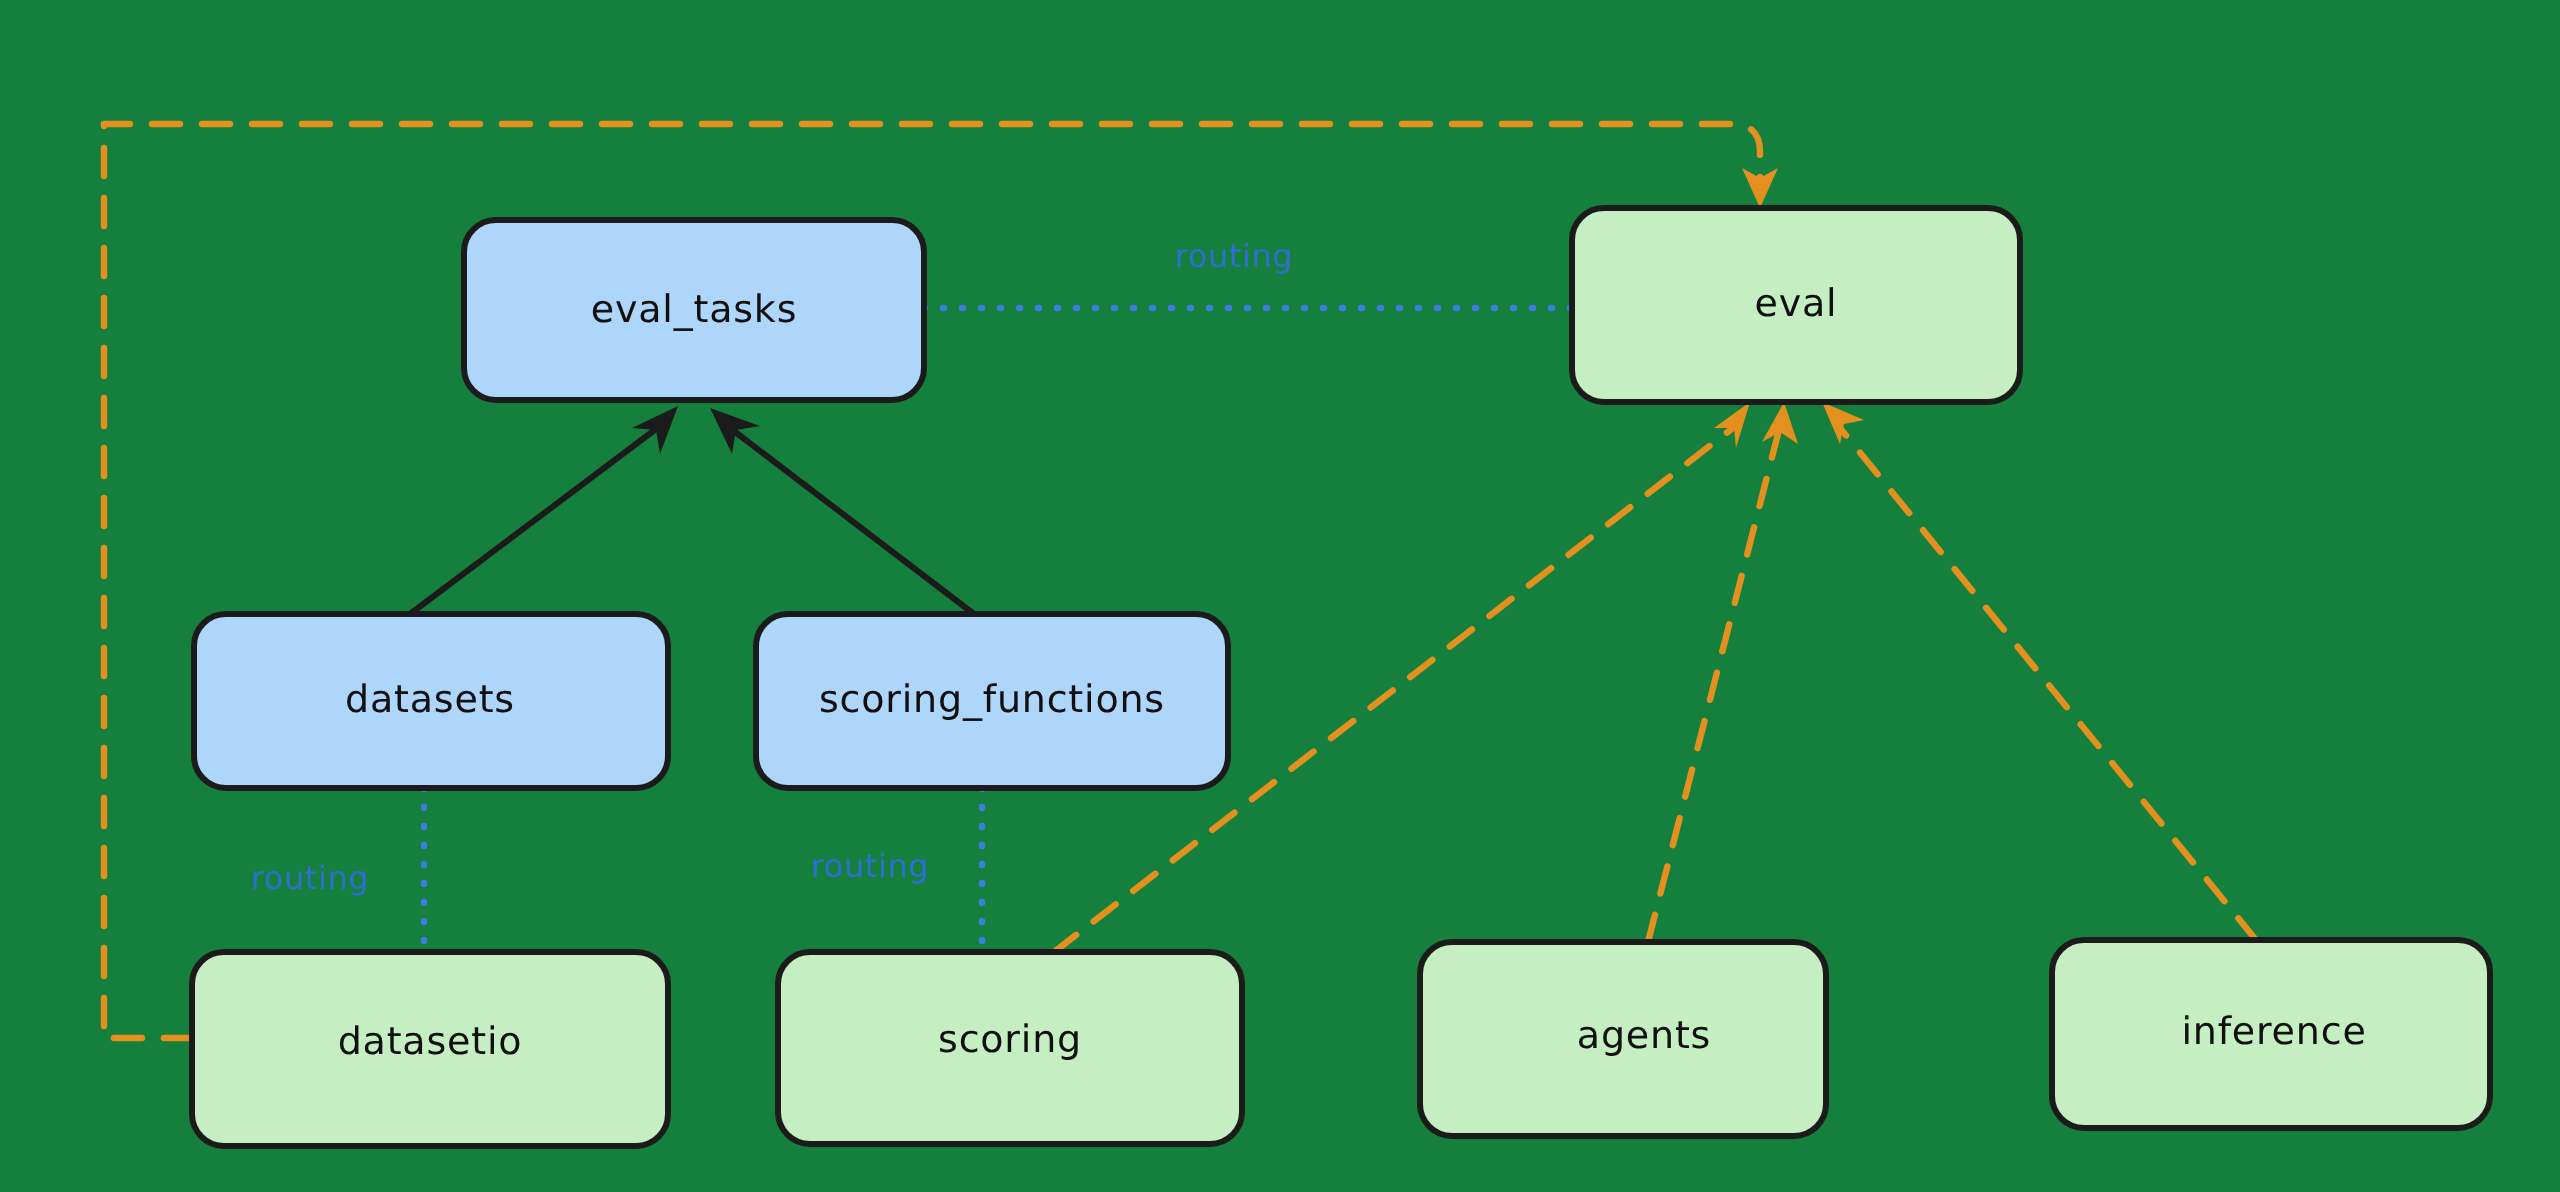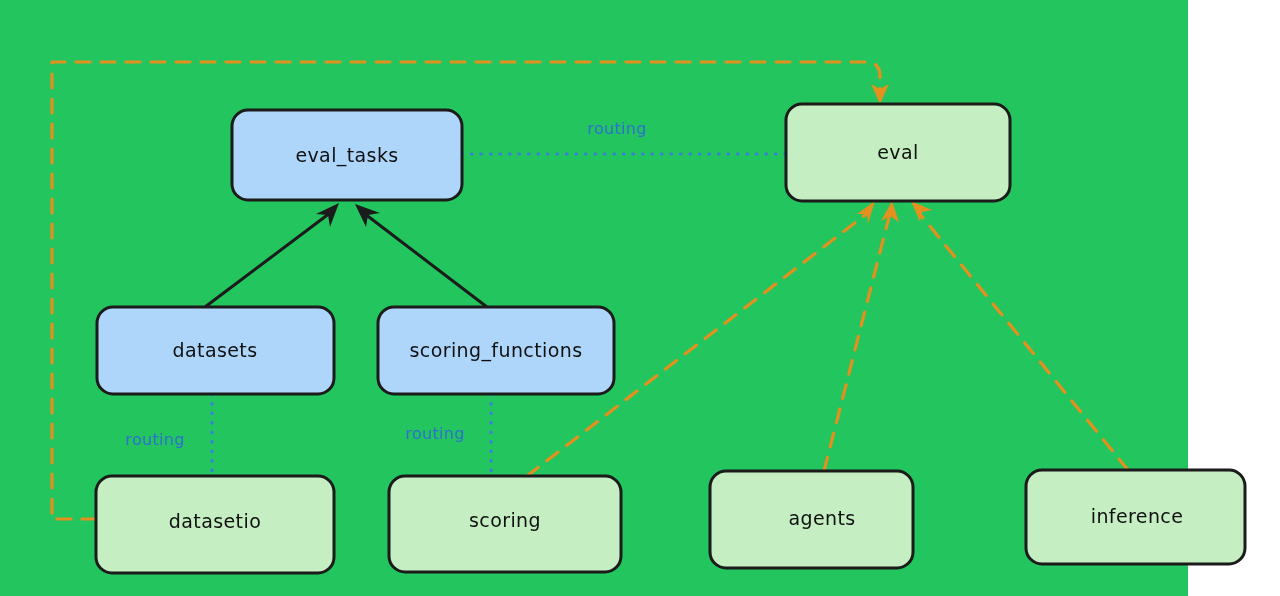--- a/index.html
+++ b/index.html
@@ -9,23 +9,23 @@
     background: #ffffff;
   }
   body {
     width: 1280px;
     height: 596px;
     overflow: hidden;
     font-family: "DejaVu Sans", sans-serif;
   }
   #diagram-root {
     position: relative;
-    width: 1188px;
+    width: 1280px;
     height: 596px;
-    background: #22c55e;
+    background: #15803d;
   }
   svg#diagram-canvas {
     display: block;
     width: 1280px;
     height: 596px;
   }
   .node-shape {
     stroke: #1b1b1b;
     stroke-width: 3;
     stroke-linejoin: round;

